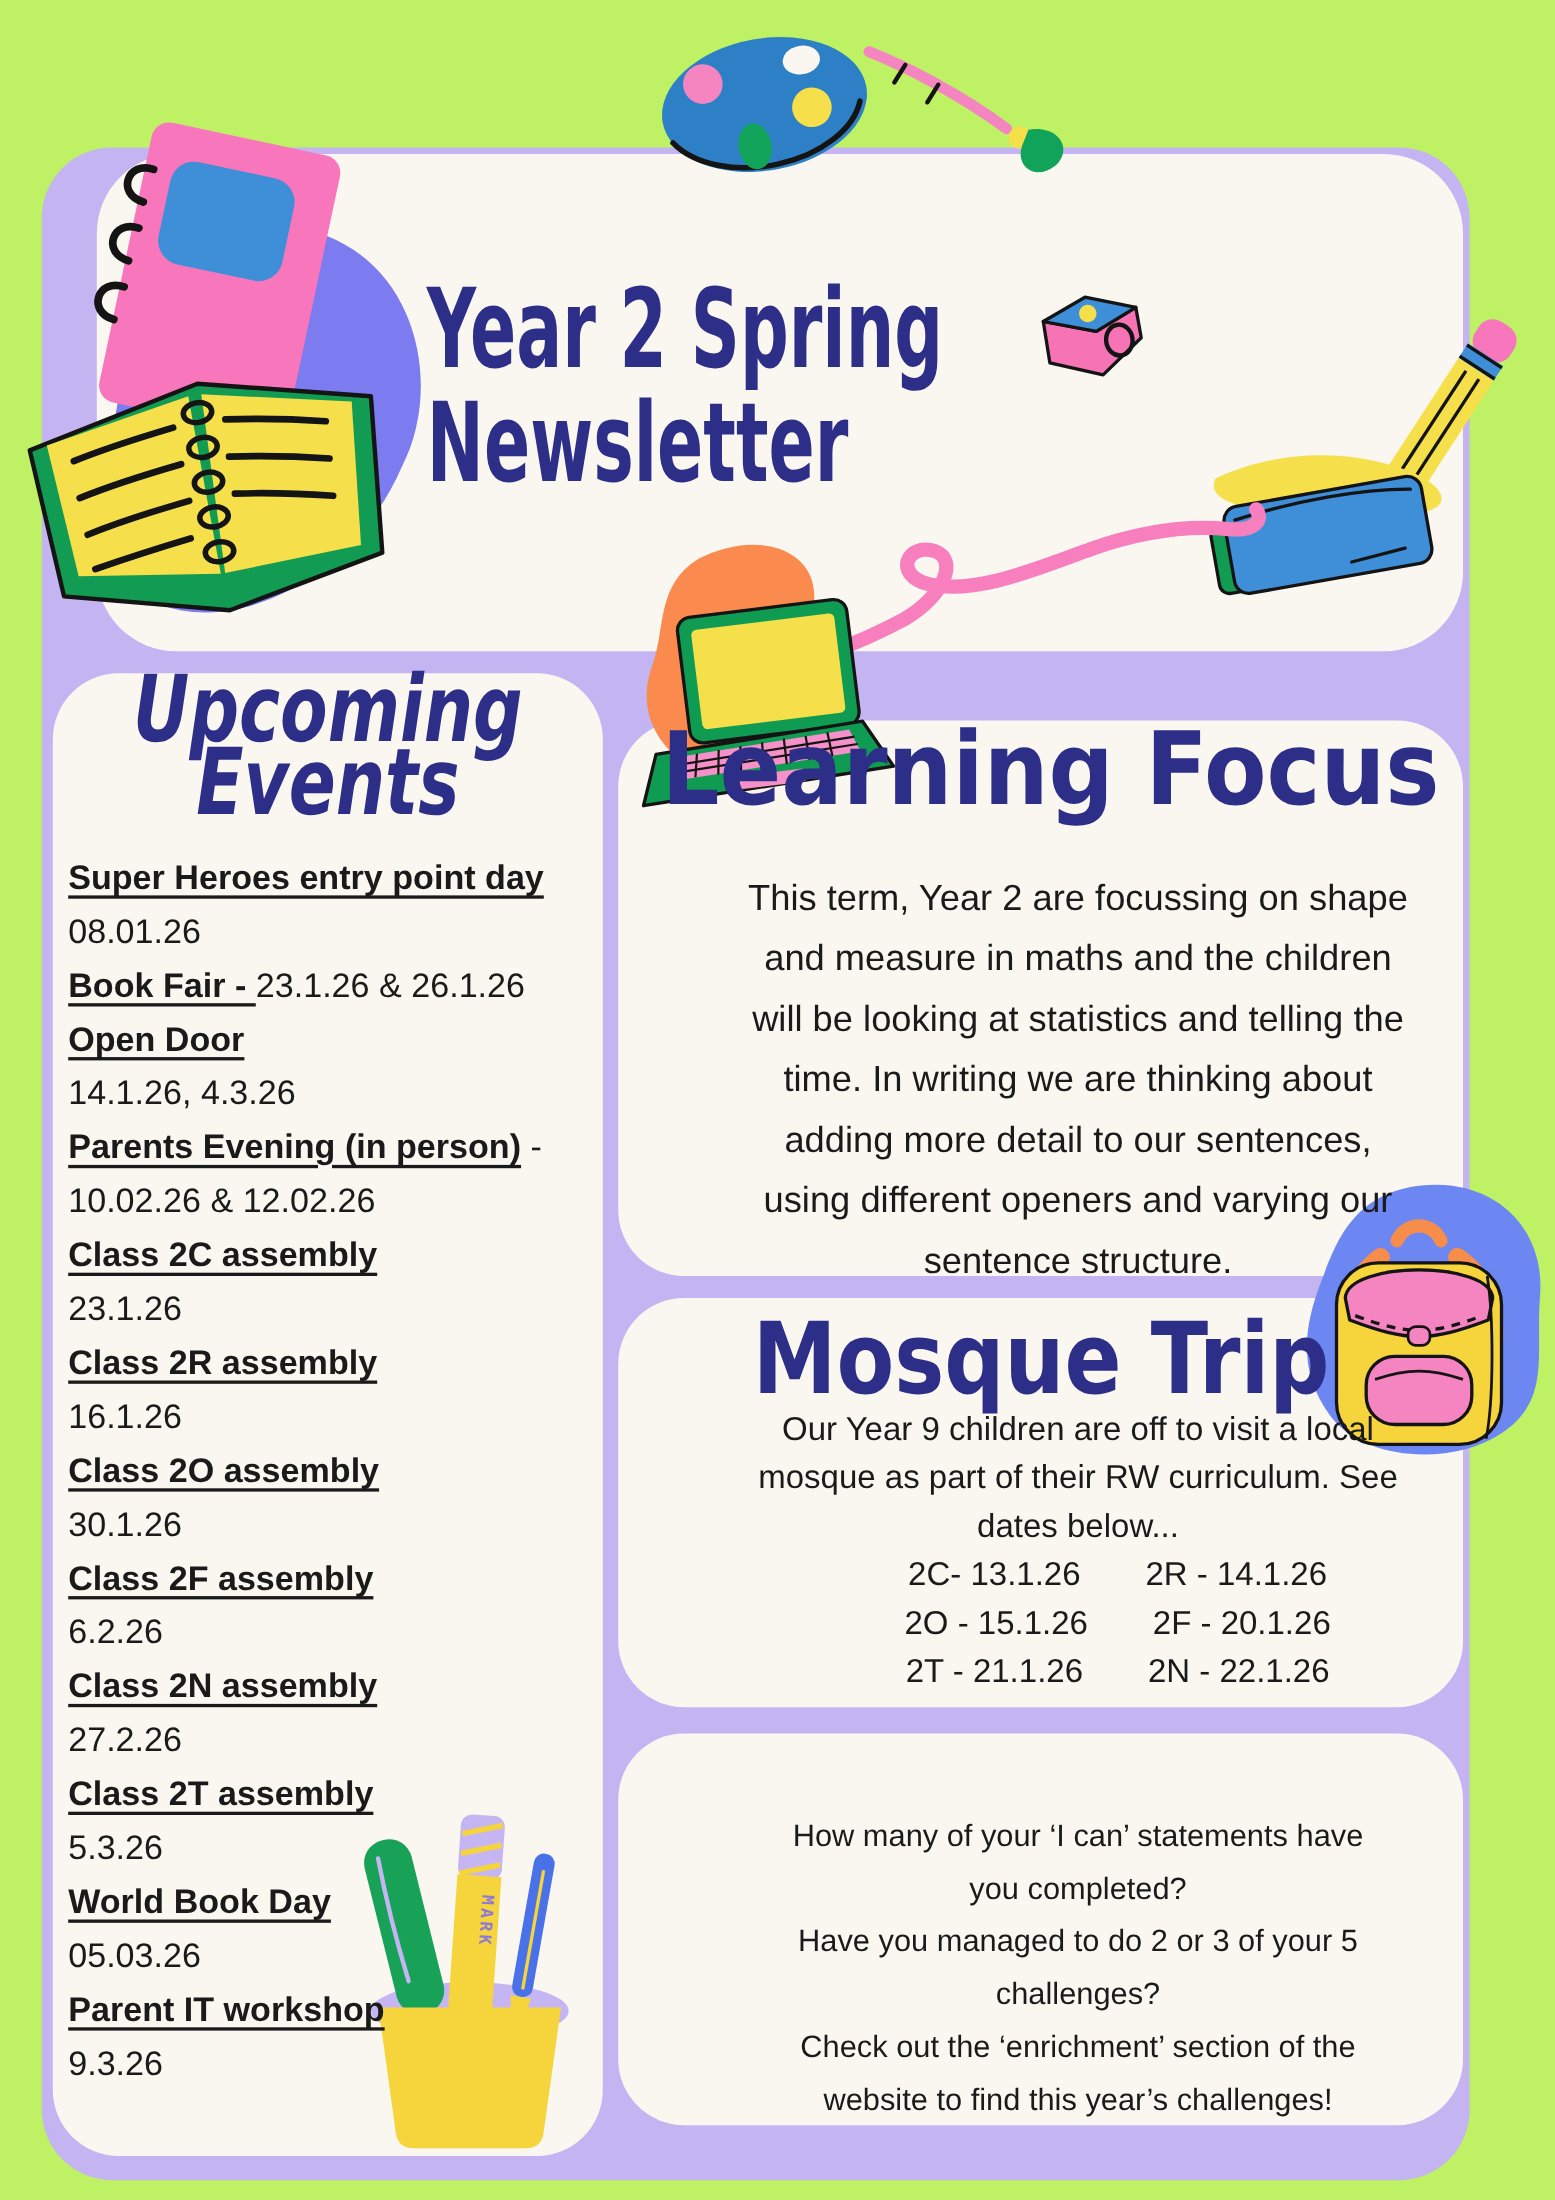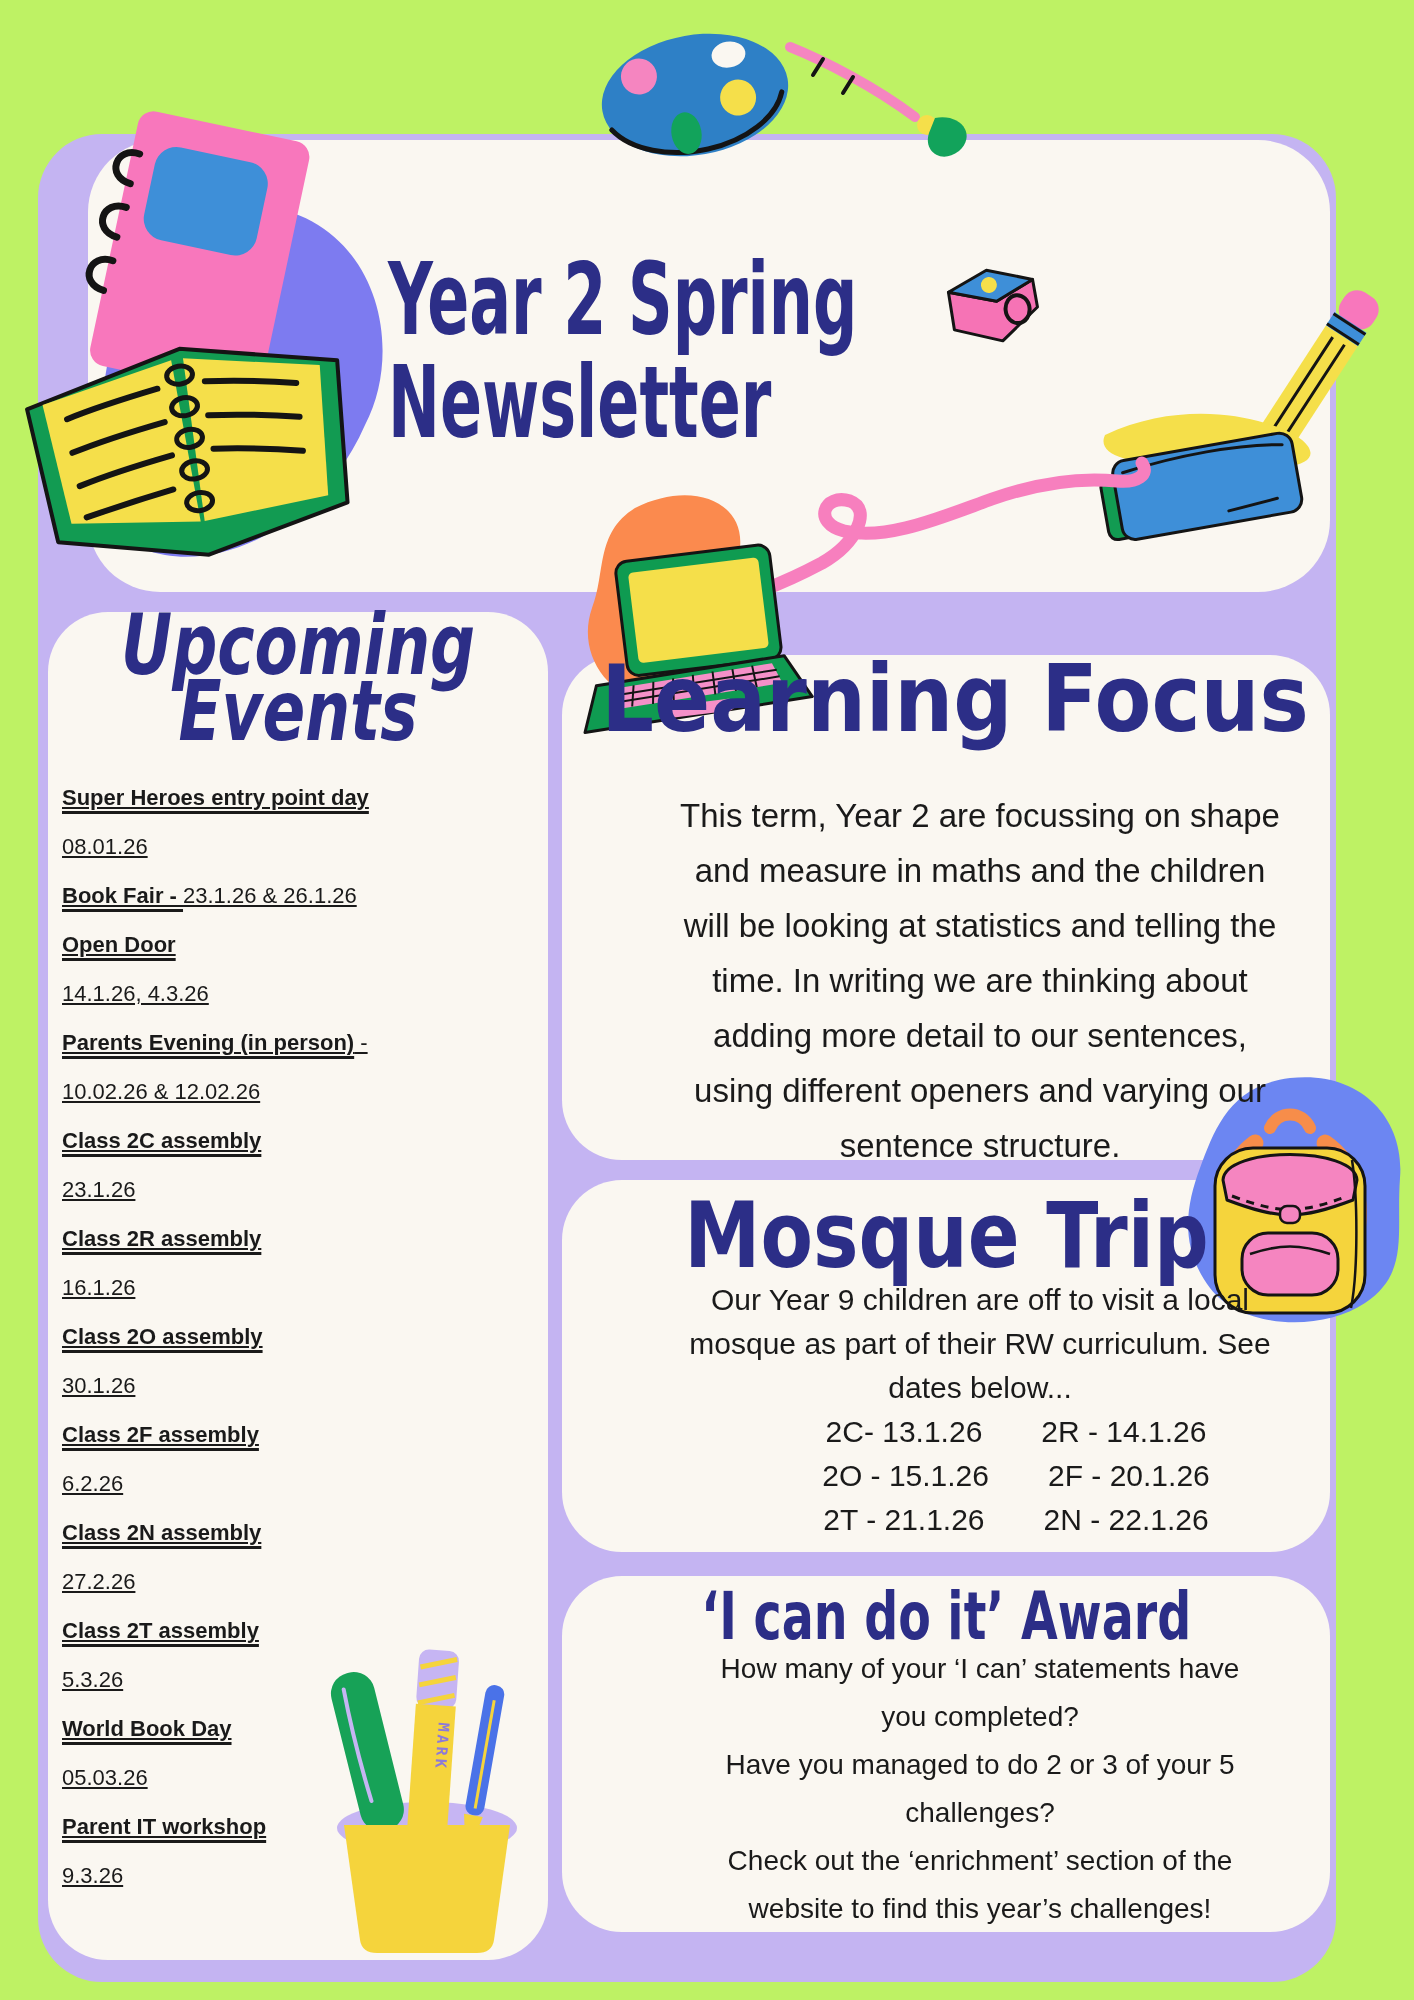--- a/index.html
+++ b/index.html
@@ -24,21 +24,21 @@
   #mosque-heading{top:1188px;font-size:90px;}
   #mosque-heading .scale{transform:scaleX(0.85);}
   #award-heading{top:1582px;font-size:66px;line-height:70px;}
   #award-heading .scale{transform:scaleX(0.72);}
   .para{position:absolute;left:610px;width:740px;text-align:center;white-space:pre-line;z-index:21;}
   #focus-body{top:788px;font-size:33px;line-height:55px;}
   #mosque-body{top:1278px;font-size:30px;line-height:44px;}
   #award-body{top:1645px;font-size:28px;line-height:48px;}
   #mosque-dates{position:absolute;left:576px;width:740px;top:1410px;z-index:21;}
   .date-row{display:flex;justify-content:center;gap:59px;font-size:30px;line-height:44px;transform:translateX(70px);}
-  #events-list{position:absolute;left:62px;top:773px;width:478px;font-size:22px;line-height:49px;z-index:21;text-decoration:underline;}
+  #events-list{position:absolute;left:62px;top:773px;width:478px;font-size:31px;line-height:49px;z-index:21;}
   .ev-label{font-weight:700;text-decoration:underline;text-decoration-thickness:3px;text-underline-offset:6px;}
   .ev-suffix{font-weight:400;}
   .ev-date{font-weight:400;}
   .illus{position:absolute;z-index:20;}
   svg text{font-family:"DejaVu Sans Mono", monospace;}
 </style>
 </head>
 <body>
 
 <div id="page">
@@ -102,21 +102,20 @@
     <div class="date-row">
         <span>2O - 15.1.26</span>
         <span>2F - 20.1.26</span>
       </div>
     <div class="date-row">
         <span>2T - 21.1.26</span>
         <span>2N - 22.1.26</span>
       </div>
   </div>
 
-  <div id="award-heading" class="display card-heading"><span class="scale">‘I can do it’ Award</span></div>
   <div id="award-body" class="para">How many of your ‘I can’ statements have
 you completed?
 Have you managed to do 2 or 3 of your 5
 challenges?
 Check out the ‘enrichment’ section of the
 website to find this year’s challenges!</div>
 
   <svg class="illus" style="left:15px;top:85px" width="390" height="500" viewBox="0 0 390 500">
     <path d="M240 120 C360 130 392 260 350 340 C310 432 220 482 150 470 C80 458 58 380 80 330 C102 278 90 180 140 140 C172 114 200 117 240 120 Z" fill="#7d7bf0"></path>
     <g transform="rotate(12 190 180)">

